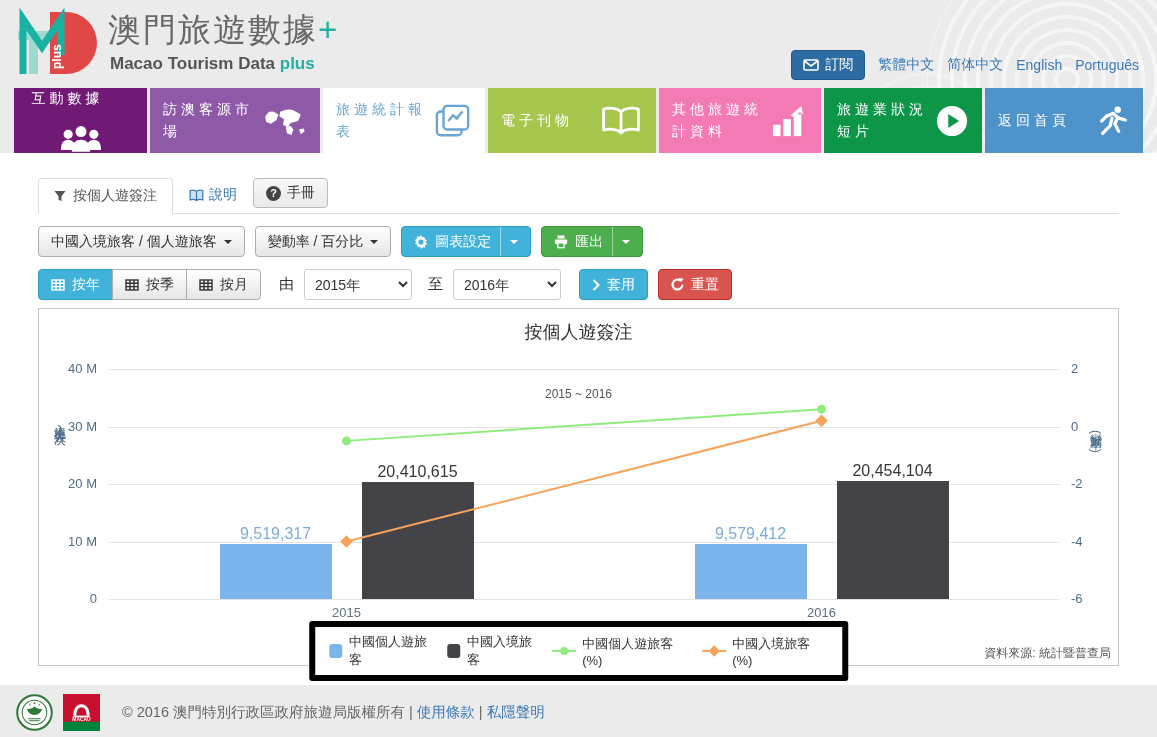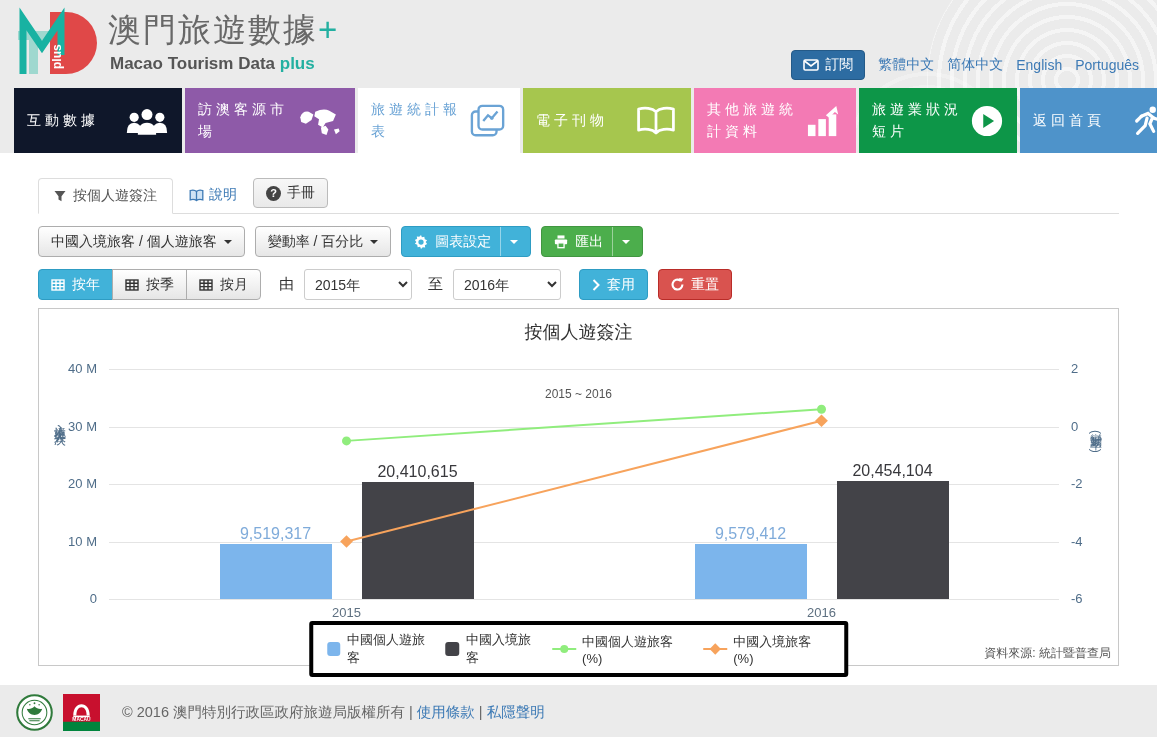--- a/index.html
+++ b/index.html
@@ -71,21 +71,21 @@
   .ticks-left { position:absolute; left:0; top:60px; width:58px; height:230px; }
   .ticks-right { position:absolute; left:1032px; top:60px; width:50px; height:230px; }
   .ytick { position:absolute; font-size:13px; color:#4f6d89; width:100%; }
   .ticks-left .ytick { text-align:right; }
   .xticks { position:absolute; left:70px; top:296px; width:950px; }
   .xtick { position:absolute; width:80px; margin-left:-40px; text-align:center; font-size:13px; color:#5e7081; }
   .axis-title { position:absolute; font-size:12px; color:#4f6d89; writing-mode:vertical-rl; letter-spacing:2px; }
   .axis-title.left { left:12px; top:105px; }
   .axis-title.right { right:14px; top:115px; }
   .legend { position:absolute; top:312px; left:50%; transform:translateX(-50%); display:flex; gap:12px;
-    align-items:center; border:4px solid #000000; border-radius:3px; background:#fff; padding:6px 14px; }
+    align-items:center; border:6px solid #000000; border-radius:3px; background:#fff; padding:6px 14px; }
   .legend-item { display:flex; align-items:center; gap:7px; font-size:13px; color:#333; cursor:pointer; }
   .sym { position:relative; display:inline-block; }
   .sym.square { width:14px; height:14px; border-radius:3px; }
   .sym.linewrap { width:24px; height:12px; }
   .sym-line { position:absolute; top:5px; left:0; width:24px; height:2px; }
   .sym-marker { position:absolute; top:2px; left:8px; width:8px; height:8px; }
   .sym-marker.circle { border-radius:50%; }
   .sym-marker.diamond { transform:rotate(45deg); }
   .chart-source { position:absolute; right:7px; bottom:3px; font-size:12px; color:#555; }
 
@@ -125,21 +125,21 @@
         <span>訂閱</span>
       </button>
       <a class="lang">繁體中文</a>
       <a class="lang">简体中文</a>
       <a class="lang">English</a>
       <a class="lang">Português</a>
     </div>
   </div>
 
   <div class="nav">
-    <div class="nav-tile" style="background: #0f172a;">
+    <div class="nav-tile" style="background: #701a75; flex-direction: column;">
       <span class="nav-label">互動數據</span>
       <span class="nav-icon">
         <svg viewBox="0 0 48 32" width="44" height="30" fill="#fff">
             <circle cx="10" cy="12" r="5"></circle>
             <path d="M2 29q0-11 8-11t8 11z"></path>
             <circle cx="38" cy="12" r="5"></circle>
             <path d="M30 29q0-11 8-11t8 11z"></path>
             <circle cx="24" cy="9" r="6"></circle>
             <path d="M14 31q0-13 10-13t10 13z"></path>
           </svg>

